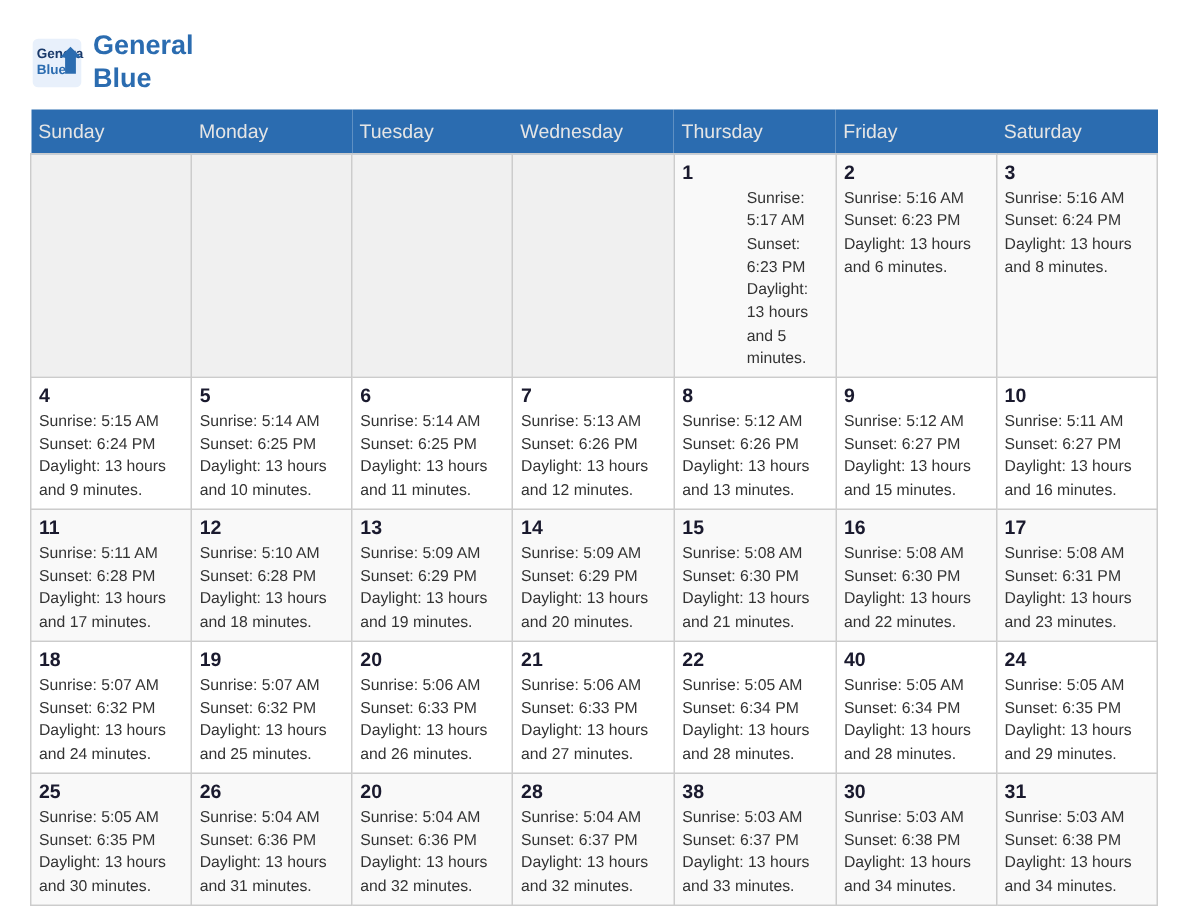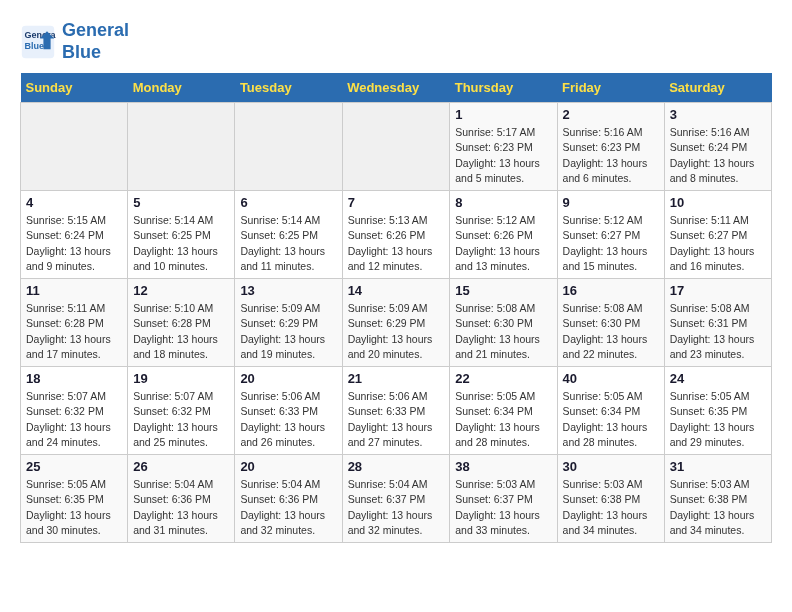--- a/index.html
+++ b/index.html
@@ -46,25 +46,25 @@
       font-size: 14px;
       color: #333;
     }
     table {
       width: 100%;
       border-collapse: collapse;
       font-size: 11px;
     }
     thead tr th {
       background-color: #2b6cb0;
-      color: #fde047;
+      color: #e5e5e5;
       padding: 7px 5px;
       text-align: left;
       font-size: 13px;
-      font-weight: bold;
+      font-weight: normal;
     }
     tbody tr td {
       border: 1px solid #ccc;
       vertical-align: top;
       padding: 4px 5px;
       height: 88px;
       width: 108px;
       background: #fff;
     }
     tbody tr:nth-child(odd) td {
@@ -123,21 +123,21 @@
       </tr>
   </thead>
   <tbody id="calendar-body">
   <tr>
         <td class="empty-cell"></td>
         <td class="empty-cell"></td>
         <td class="empty-cell"></td>
         <td class="empty-cell"></td>
         <td>
           <span class="day-num">1</span>
-          <div class="day-info" style="white-space: pre-line;">Sunrise: 5:17 AM
+          <div class="day-info" style="white-space: pre-line; margin-left: 43px;">Sunrise: 5:17 AM
 Sunset: 6:23 PM
 Daylight: 13 hours
 and 5 minutes.</div>
         </td>
         <td>
           <span class="day-num">2</span>
           <div class="day-info" style="white-space: pre-line;">Sunrise: 5:16 AM
 Sunset: 6:23 PM
 Daylight: 13 hours
 and 6 minutes.</div>

